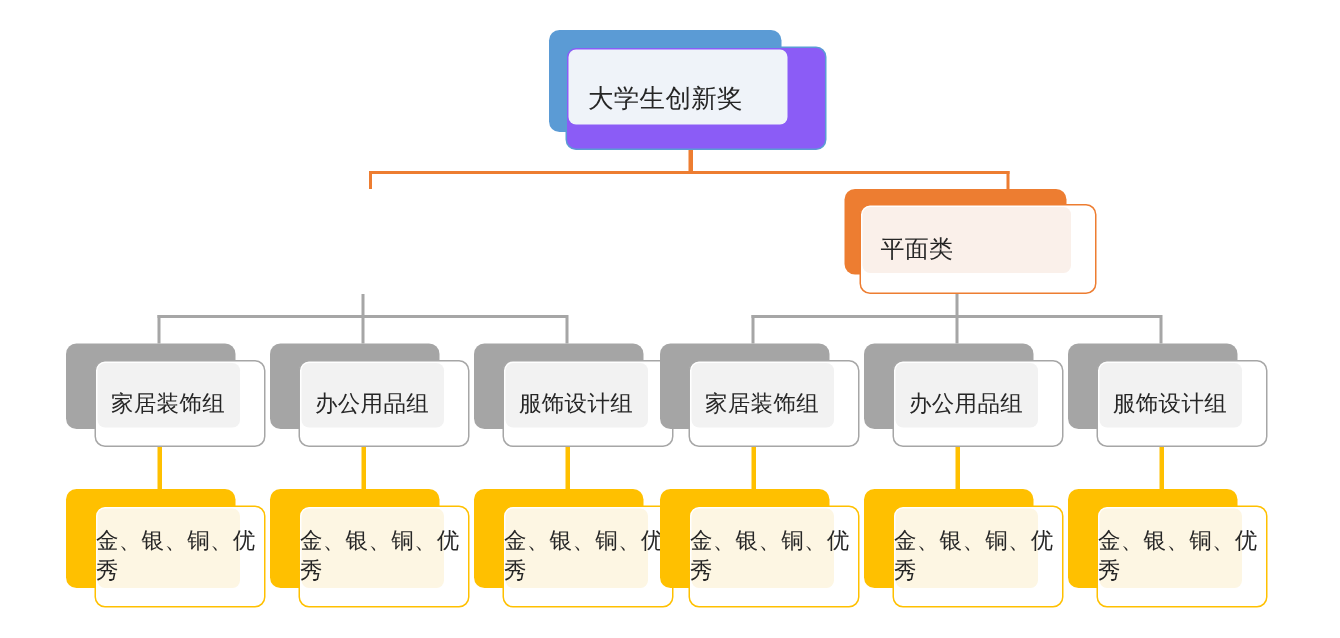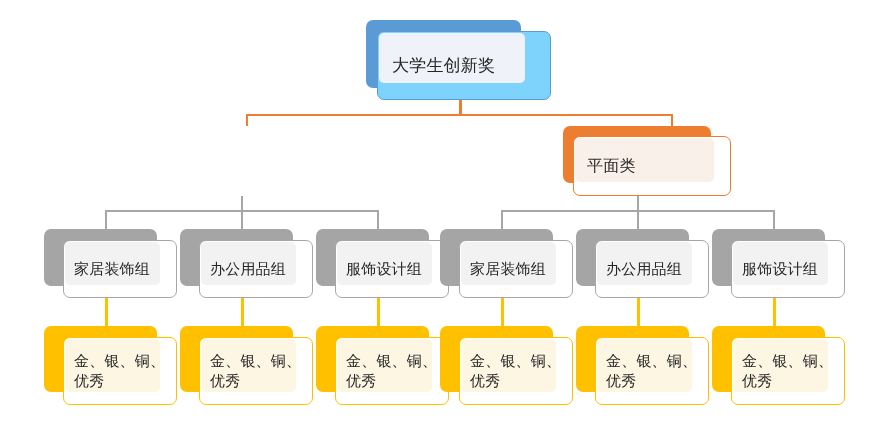--- a/index.html
+++ b/index.html
@@ -44,21 +44,21 @@
     box-sizing: border-box;
     color: #262626;
     letter-spacing: 0.2px;
   }
 
   
   .lvl-root { }
   .lvl-root .shadow { background: #5b9bd5; }
   .lvl-root .face {
     border-color: #5b9bd5;
-    background: #7dd3fc;
+    background: #8b5cf6;
   }
   .lvl-root .inner-fill {
     position: absolute;
     border-radius: 5px;
     background: #eff3f9;
   }
   .lvl-root .label {
     font-size: 17px;
     padding-left: 14px;
   }
@@ -101,21 +101,20 @@
     border-color: #ffc000;
     background: #ffffff;
   }
   .lvl-award .inner-fill {
     position: absolute;
     border-radius: 5px;
     background: #fdf6e3;
   }
   .lvl-award .label {
     font-size: 15px;
-    padding-left: 10px;
     line-height: 1.35;
   }
 
   
   .conn {
     position: absolute;
   }
   .conn-v { }
   .conn-h { }
   .c-orange { background: #ed7d31; }

